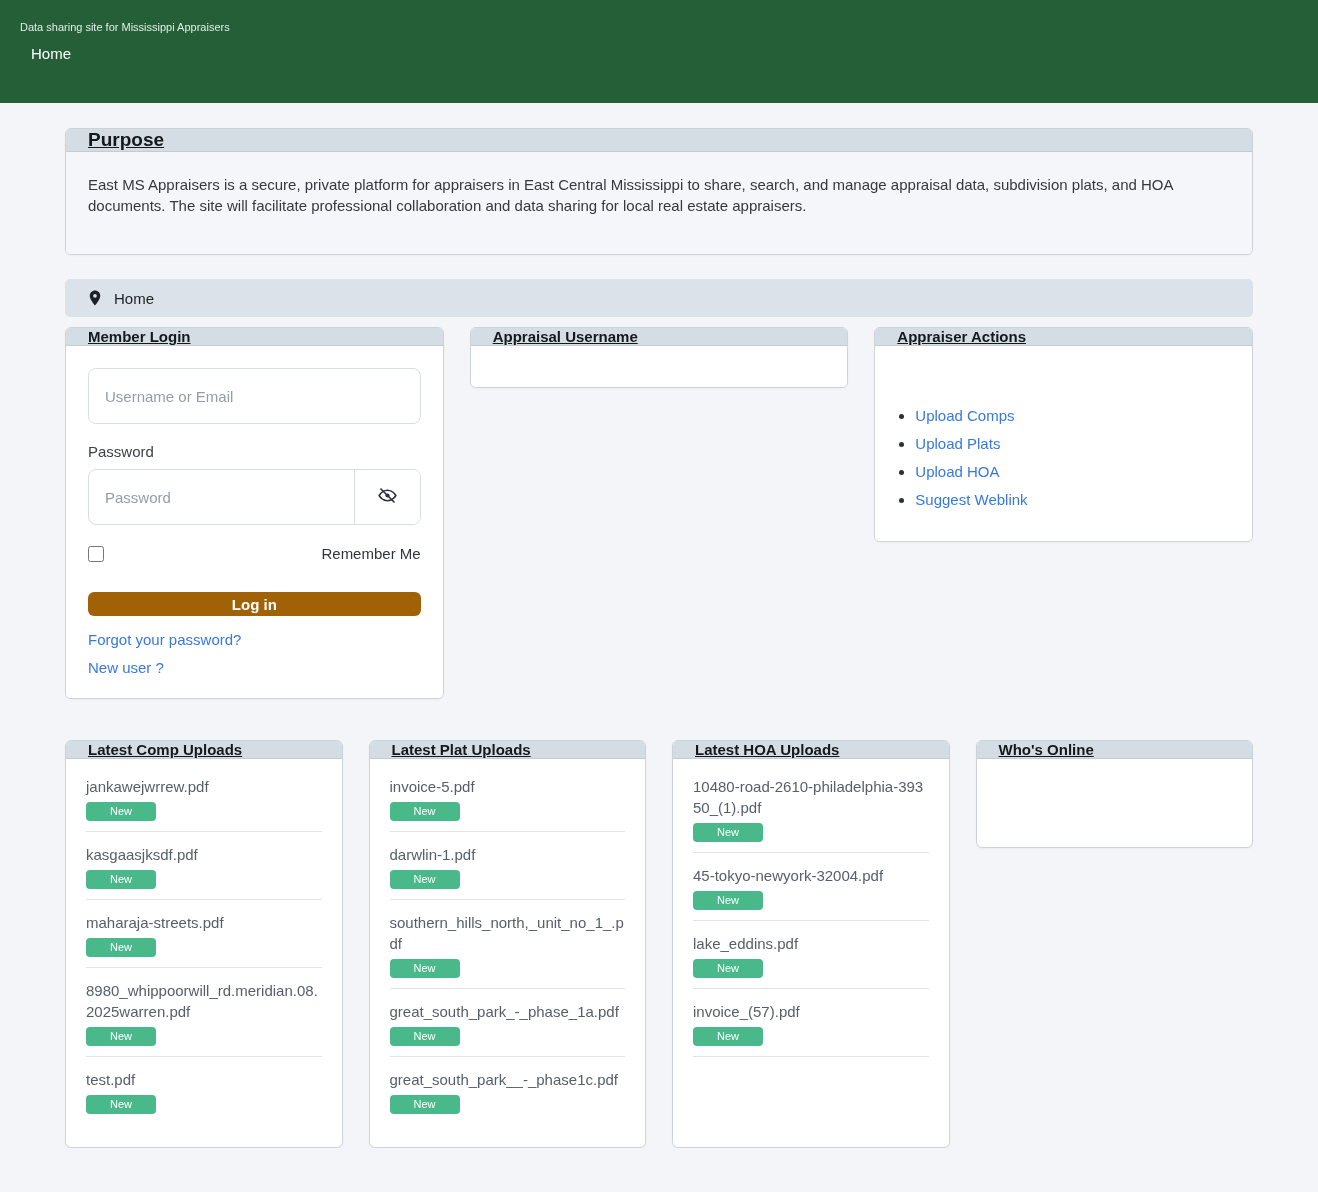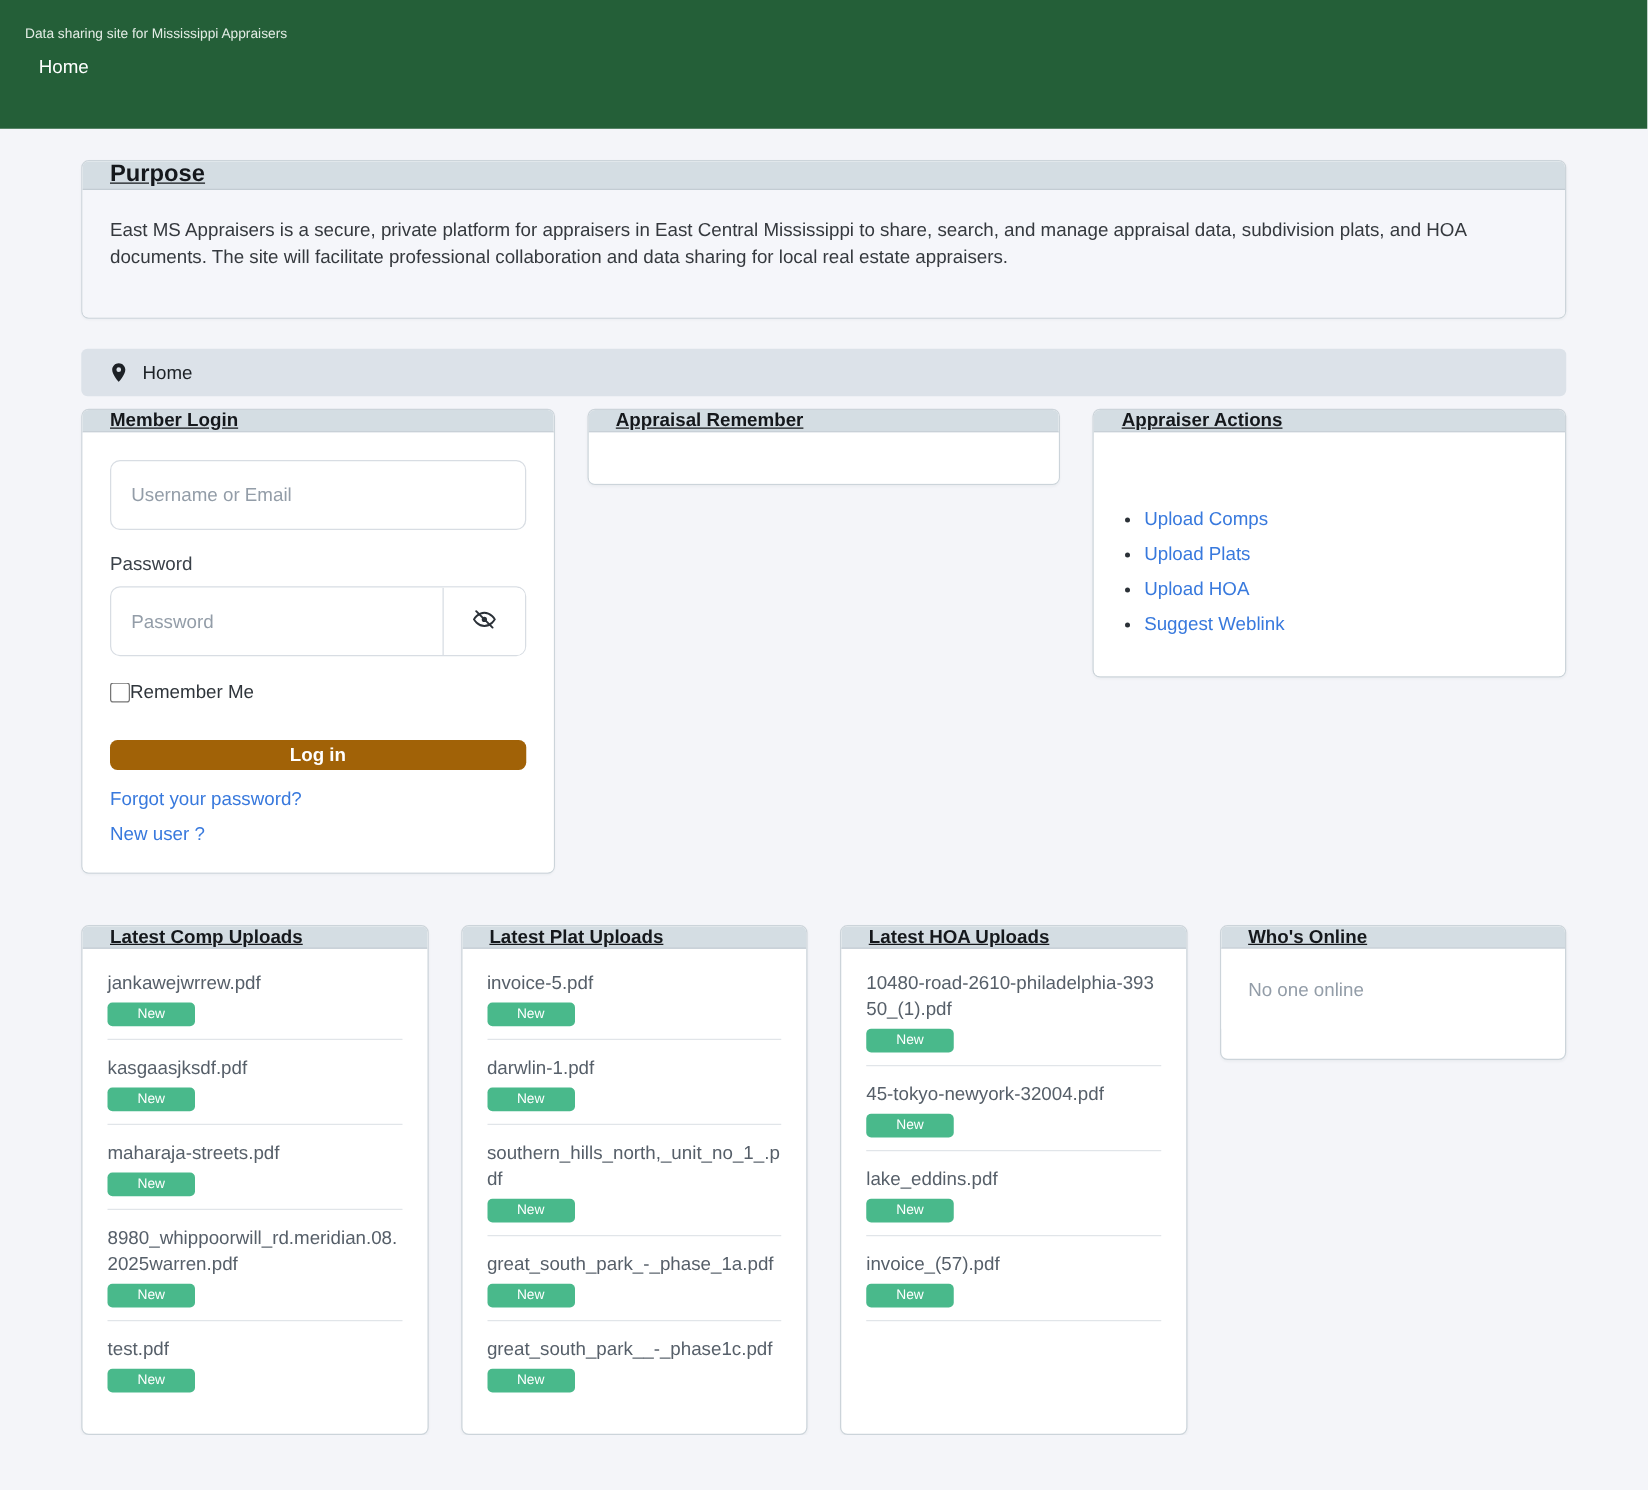--- a/index.html
+++ b/index.html
@@ -39,21 +39,21 @@
   .card-body { background:#ffffff; padding:22px; }
   
   .field-shell {
     display:flex; align-items:stretch; border:1px solid #d8dde3; border-radius:8px; background:#fff; height:56px; overflow:hidden;
   }
   .field-shell + .field-label { margin-top:19px; }
   .text-field { flex:1; border:none; outline:none; padding:0 16px; font-size:15px; font-family:inherit; color:#32383e; background:transparent; }
   .text-field::placeholder { color:#939da8; }
   .field-label { display:block; margin:19px 0 9px 0; font-size:15px; color:#3a4149; }
   .eye-btn { width:66px; background:#fff; border:none; border-left:1px solid #d8dde3; cursor:pointer; display:flex; align-items:center; justify-content:center; }
-  .remember-row { display:flex; align-items:center; margin-top:20px; font-size:15px; color:#2f353b; }
+  .remember-row { display:flex; align-items:center; gap:10px; margin-top:20px; font-size:15px; color:#2f353b;justify-content:space-between; }
   .remember-row input { width:16px; height:16px; accent-color:#4a42d1; border:1px solid #c9d0d6; }
   .btn-primary {
     display:block; width:100%; margin-top:30px; height:24px; background:#a16207; color:#ffffff;
     font-weight:bold; font-size:15px; border:none; border-radius:6px; cursor:pointer; font-family:inherit;
   }
   .link { display:block; color:#3879dd; text-decoration:none; font-size:15px; cursor:pointer; }
   .link.mt { margin-top:15px; }
   .link.mt2 { margin-top:11px; }
   
   .empty-sm { height:41px; padding:0; }
@@ -125,21 +125,21 @@
           <input type="checkbox" style="">
           <span>Remember Me</span>
         </div>
         <button class="btn-primary">Log in</button>
         <a class="link mt">Forgot your password?</a>
         <a class="link mt2">New user ?</a>
       </div>
     </section>
 
     <section class="card">
-      <div class="card-head">Appraisal Remember</div>
+      <div class="card-head">Appraisal Username</div>
       <div class="card-body empty-sm"></div>
     </section>
 
     <section class="card">
       <div class="card-head">Appraiser Actions</div>
       <div class="card-body actions-body">
         <ul class="action-list">
 
             <li class="action-item">
               <a class="link">Upload Comps</a>
@@ -261,20 +261,17 @@
           <div class="file-item">
             <div class="file-name">invoice_(57).pdf</div>
             <span class="badge">New</span>
             <hr class="divider">
           </div>
         </div>
     </section>
 
     <section class="card online-card">
       <div class="card-head">Who's Online</div>
-      <div class="card-body">
-        <div class="muted">No one online</div>
-      </div>
     </section>
 
   </div>
 
 </main>
 
 </body></html>

